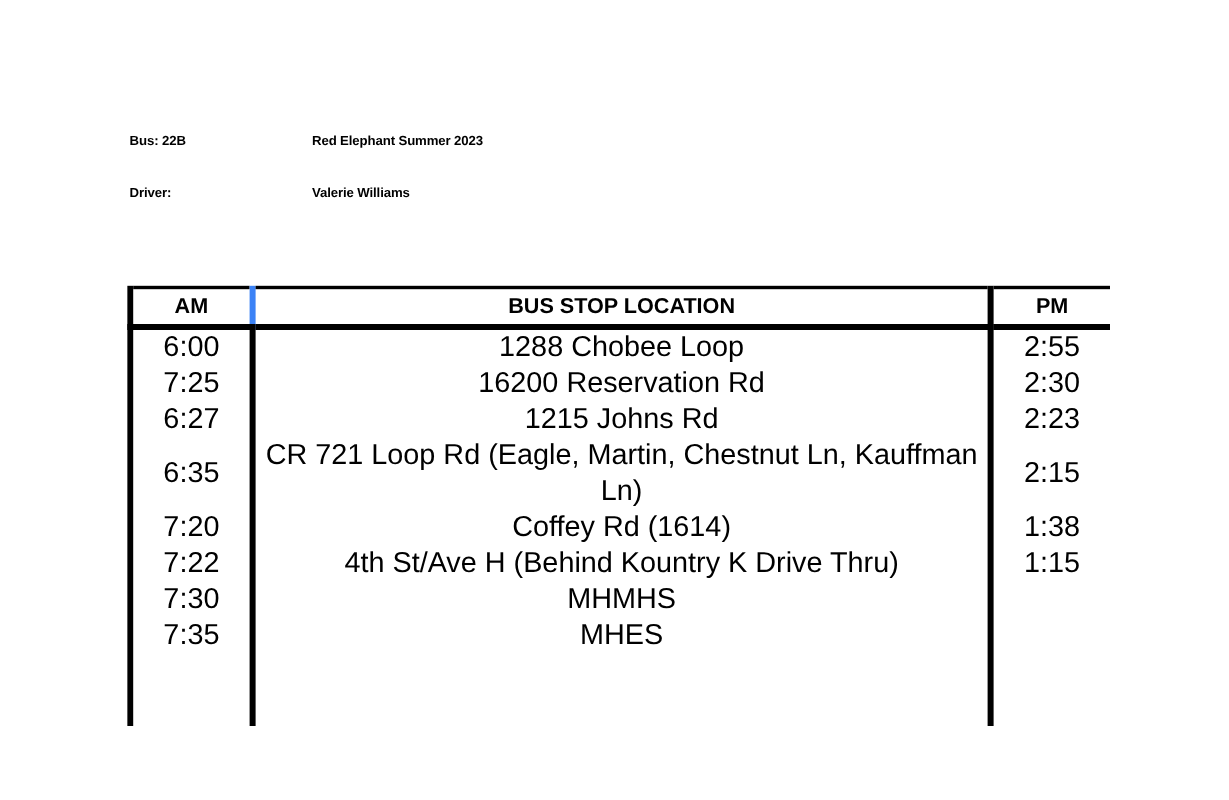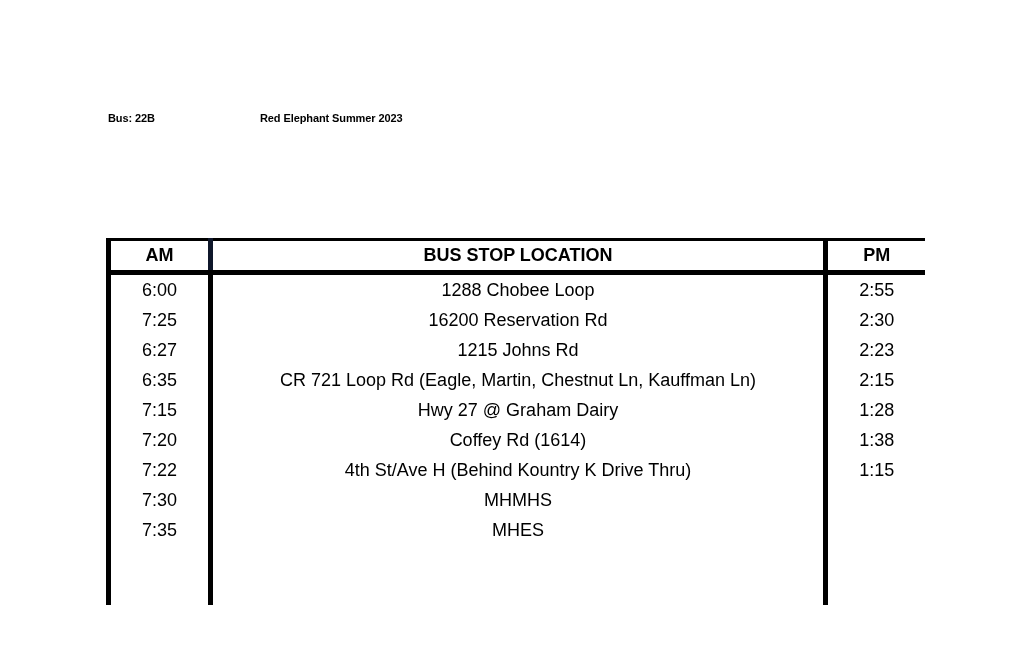--- a/index.html
+++ b/index.html
@@ -77,38 +77,38 @@
 
   table.schedule col.col-am { width: 102px; }
   table.schedule col.col-loc { width: 615px; }
   table.schedule col.col-pm { width: 102px; }
 
   table.schedule th,
   table.schedule td {
     padding: 0;
     text-align: center;
     vertical-align: middle;
-    font-size: 18px;
+    font-size: 24px;
     line-height: 30px;
     height: 30px;
     color: #000;
   }
 
   
   table.schedule thead th {
     font-weight: bold;
     font-size: 18px;
     height: 29px;
     line-height: 29px;
     border-top: 3px solid #000;
     border-bottom: 5px solid #000;
   }
   table.schedule thead th.th-am {
     border-left: 5px solid #000;
-    border-right: 5px solid #0f172a;
+    border-right: 5px solid #3b82f6;
   }
   table.schedule thead th.th-loc {
     border-right: 5px solid #000;
   }
   table.schedule thead th.th-pm {
     border-right: 4px solid #000;
   }
 
   
   table.schedule tbody td.td-am {
@@ -129,20 +129,24 @@
 </style>
 </head>
 <body>
 
 <div class="page">
 
   <div class="heading-block">
     <div class="heading-line bus-line">
       <span class="hl-label">Bus: 22B</span>
       <span class="hl-value">Red Elephant Summer 2023</span>
+    </div>
+    <div class="heading-line driver-line">
+      <span class="hl-label">Driver:</span>
+      <span class="hl-value">Valerie Williams</span>
     </div>
   </div>
 
   <div class="schedule-wrap">
     <table class="schedule">
       <colgroup>
         <col class="col-am">
         <col class="col-loc">
         <col class="col-pm">
       </colgroup>
@@ -168,25 +172,20 @@
             <td class="td-am">6:27</td>
             <td class="td-loc">1215 Johns Rd</td>
             <td class="td-pm">2:23</td>
           </tr>
           <tr>
             <td class="td-am">6:35</td>
             <td class="td-loc">CR 721 Loop Rd (Eagle, Martin, Chestnut Ln, Kauffman Ln)</td>
             <td class="td-pm">2:15</td>
           </tr>
           <tr>
-            <td class="td-am">7:15</td>
-            <td class="td-loc">Hwy 27 @ Graham Dairy</td>
-            <td class="td-pm">1:28</td>
-          </tr>
-          <tr>
             <td class="td-am">7:20</td>
             <td class="td-loc">Coffey Rd (1614)</td>
             <td class="td-pm">1:38</td>
           </tr>
           <tr>
             <td class="td-am">7:22</td>
             <td class="td-loc">4th St/Ave H (Behind Kountry K Drive Thru)</td>
             <td class="td-pm">1:15</td>
           </tr>
           <tr>

